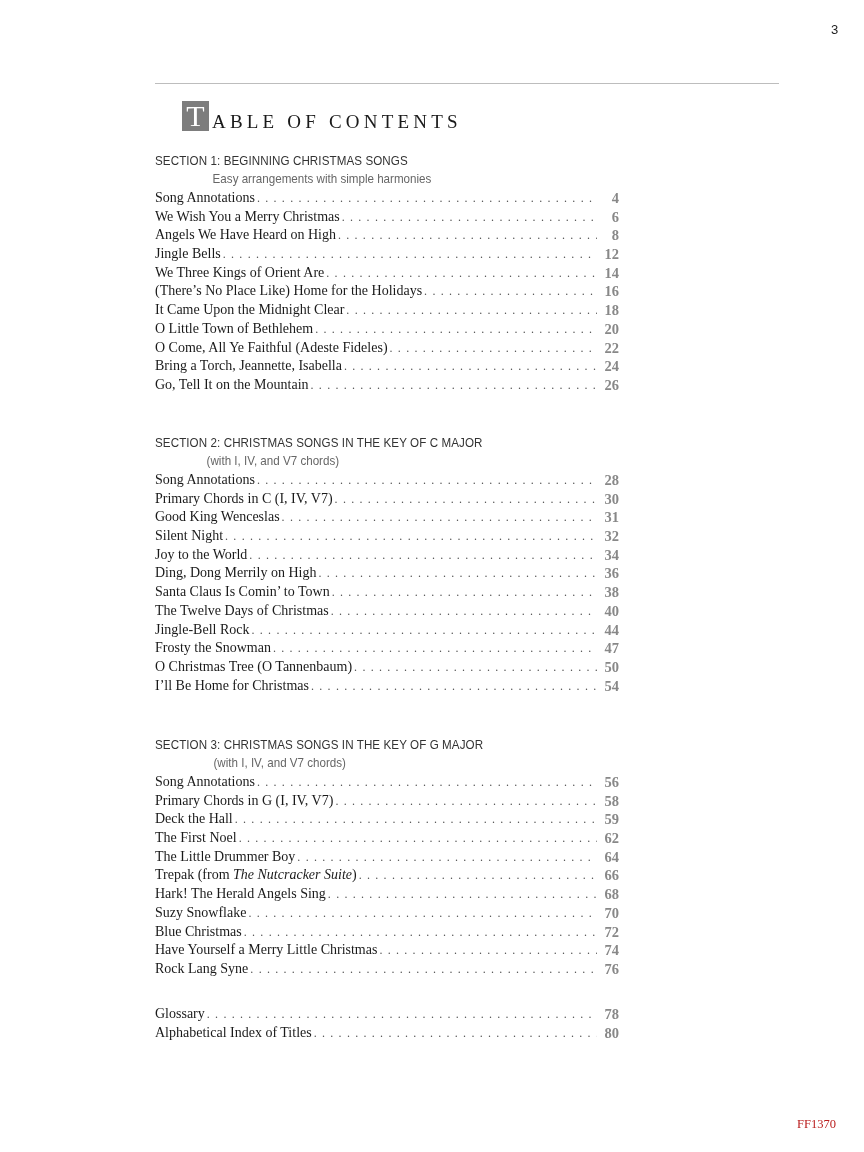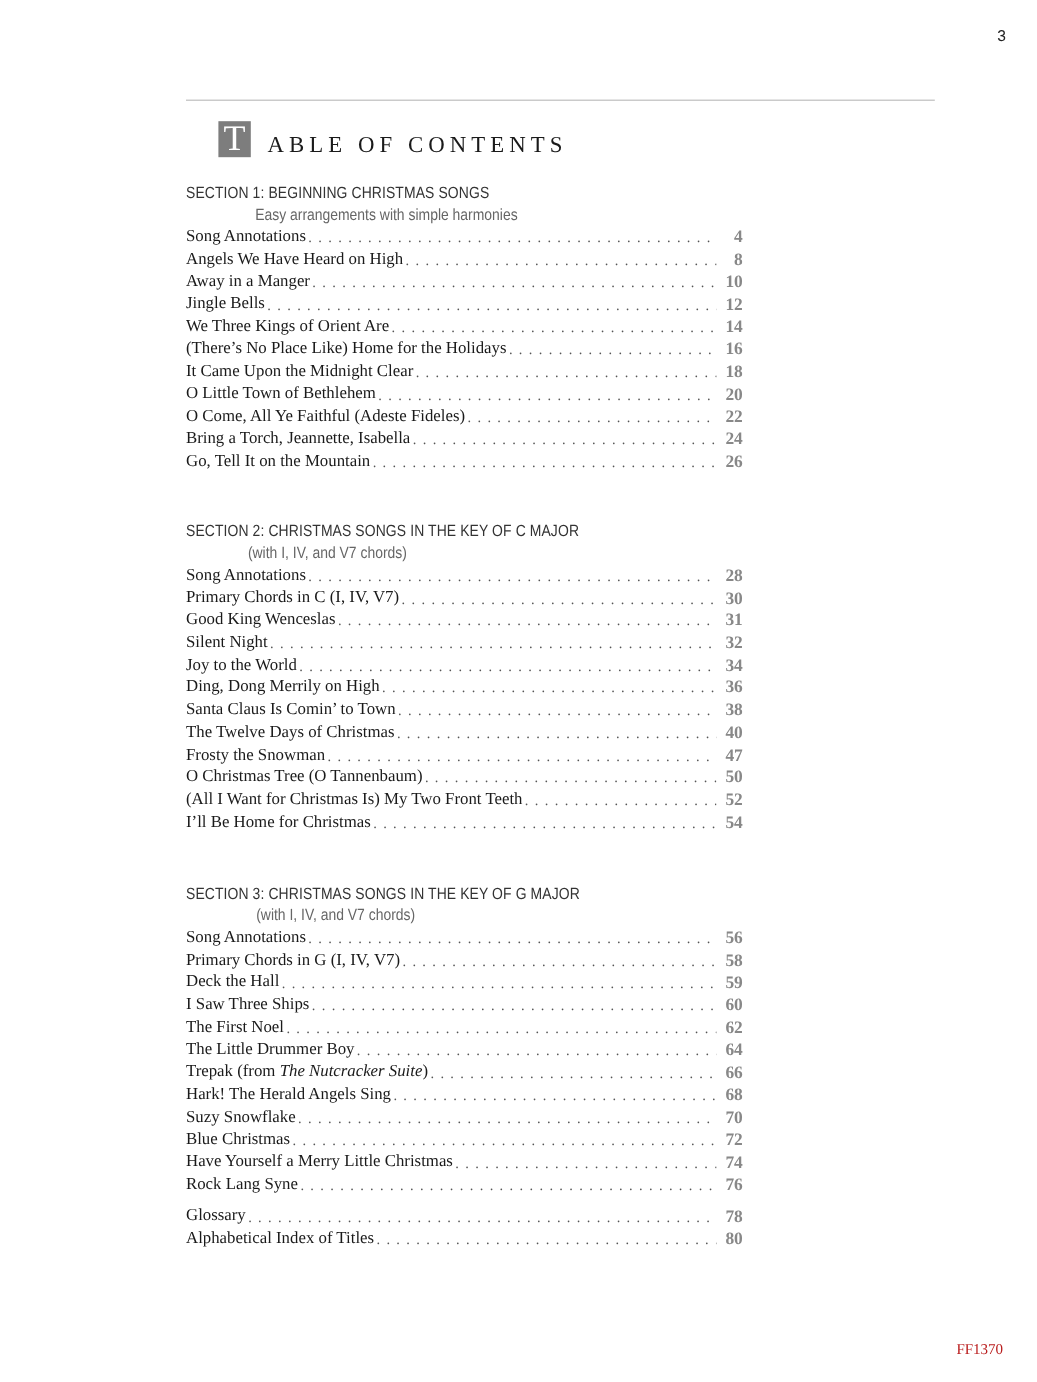--- a/index.html
+++ b/index.html
@@ -1,21 +1,21 @@
 <!DOCTYPE html>
 <html><head>
 <meta charset="utf-8">
 <style>
   html, body { margin: 0; padding: 0; background: #ffffff; }
   body { width: 864px; height: 1152px; position: relative; overflow: hidden; font-family: "Liberation Serif", serif; color: #1a1a1a; }
   .page-number { position: absolute; top: 22px; left: 831px; font-size: 13px; font-family: "Liberation Sans", sans-serif; color: #222; }
   .top-rule { position: absolute; top: 83px; left: 155px; width: 624px; height: 1px; background: #bdbdbd; }
   .toc-title { position: absolute; top: 101px; left: 182px; display: flex; align-items: flex-end; }
   .toc-initial { display: inline-flex; width: 27px; height: 30px; background: #7d7d7d; color: #fff; font-size: 30px; line-height: 30px; justify-content: center; align-items: flex-end; font-family: "Liberation Serif", serif; }
-  .toc-rest { font-size: 19px; letter-spacing: 4.2px; margin-left: 14px; line-height: 19px; padding-bottom: 0px; color: #1a1a1a; }
+  .toc-rest { font-size: 19px; letter-spacing: 4.2px; margin-left: 3px; line-height: 19px; padding-bottom: 0px; color: #1a1a1a; }
   .content { position: absolute; left: 155px; width: 464px; }
   .section-head { font-family: "Liberation Sans", sans-serif; font-size: 13.5px; color: #333; letter-spacing: 0.1px; transform: scaleX(0.86); transform-origin: left; white-space: nowrap; line-height: 18px; }
   .section-sub { font-family: "Liberation Sans", sans-serif; font-size: 13.5px; color: #666; transform: scaleX(0.86); transform-origin: left; white-space: nowrap; line-height: 18px; }
   .entry { display: flex; align-items: center; height: 18.7px; font-size: 14px; line-height: 18.7px; white-space: nowrap; }
   .entry .title { flex: 0 0 auto; padding-right: 2px; }
   .entry .leader { flex: 1 1 auto; overflow: hidden; color: #555; letter-spacing: 3.2px; font-size: 12px; }
   .entry .leader::before { content: ". . . . . . . . . . . . . . . . . . . . . . . . . . . . . . . . . . . . . . . . . . . . . . . . . . . . . . . . . . . . . . . . . . . . . . . . . . . . ."; letter-spacing: 0; word-spacing: 2.3px; }
   .entry .page { flex: 0 0 auto; color: #888; font-weight: bold; font-size: 14.5px; padding-left: 4px; min-width: 18px; text-align: right; }
   .footer-code { position: absolute; top: 1117px; left: 797px; font-size: 12.5px; color: #b91c1c; }
   em { font-style: italic; margin-top: 36px; }
@@ -35,28 +35,28 @@
   <div class="section-head">SECTION 1: BEGINNING CHRISTMAS SONGS</div>
   <div class="section-sub" style="padding-left:67px;">Easy arrangements with simple harmonies</div>
   <div style="height:1px"></div>
   <div id="s0">
       <div class="entry">
         <span class="title">Song Annotations</span>
         <span class="leader"></span>
         <span class="page">4</span>
       </div>
       <div class="entry">
+        <span class="title">We Wish You a Merry Christmas</span>
+        <span class="leader"></span>
+        <span class="page">6</span>
+      </div>
+      <div class="entry">
         <span class="title">Angels We Have Heard on High</span>
         <span class="leader"></span>
         <span class="page">8</span>
-      </div>
-      <div class="entry">
-        <span class="title">Away in a Manger</span>
-        <span class="leader"></span>
-        <span class="page">10</span>
       </div>
       <div class="entry">
         <span class="title">Jingle Bells</span>
         <span class="leader"></span>
         <span class="page">12</span>
       </div>
       <div class="entry">
         <span class="title">We Three Kings of Orient Are</span>
         <span class="leader"></span>
         <span class="page">14</span>
@@ -133,33 +133,33 @@
         <span class="title">Santa Claus Is Comin’ to Town</span>
         <span class="leader"></span>
         <span class="page">38</span>
       </div>
       <div class="entry">
         <span class="title">The Twelve Days of Christmas</span>
         <span class="leader"></span>
         <span class="page">40</span>
       </div>
       <div class="entry">
+        <span class="title">Jingle-Bell Rock</span>
+        <span class="leader"></span>
+        <span class="page">44</span>
+      </div>
+      <div class="entry">
         <span class="title">Frosty the Snowman</span>
         <span class="leader"></span>
         <span class="page">47</span>
       </div>
       <div class="entry">
         <span class="title">O Christmas Tree (O Tannenbaum)</span>
         <span class="leader"></span>
         <span class="page">50</span>
-      </div>
-      <div class="entry">
-        <span class="title">(All I Want for Christmas Is) My Two Front Teeth</span>
-        <span class="leader"></span>
-        <span class="page">52</span>
       </div>
       <div class="entry">
         <span class="title">I’ll Be Home for Christmas</span>
         <span class="leader"></span>
         <span class="page">54</span>
       </div>
     </div>
 </div>
 
 <div class="content" style="top:736px;">
@@ -176,25 +176,20 @@
         <span class="title">Primary Chords in G (I, IV, V7)</span>
         <span class="leader"></span>
         <span class="page">58</span>
       </div>
       <div class="entry">
         <span class="title">Deck the Hall</span>
         <span class="leader"></span>
         <span class="page">59</span>
       </div>
       <div class="entry">
-        <span class="title">I Saw Three Ships</span>
-        <span class="leader"></span>
-        <span class="page">60</span>
-      </div>
-      <div class="entry">
         <span class="title">The First Noel</span>
         <span class="leader"></span>
         <span class="page">62</span>
       </div>
       <div class="entry">
         <span class="title">The Little Drummer Boy</span>
         <span class="leader"></span>
         <span class="page">64</span>
       </div>
       <div class="entry">

